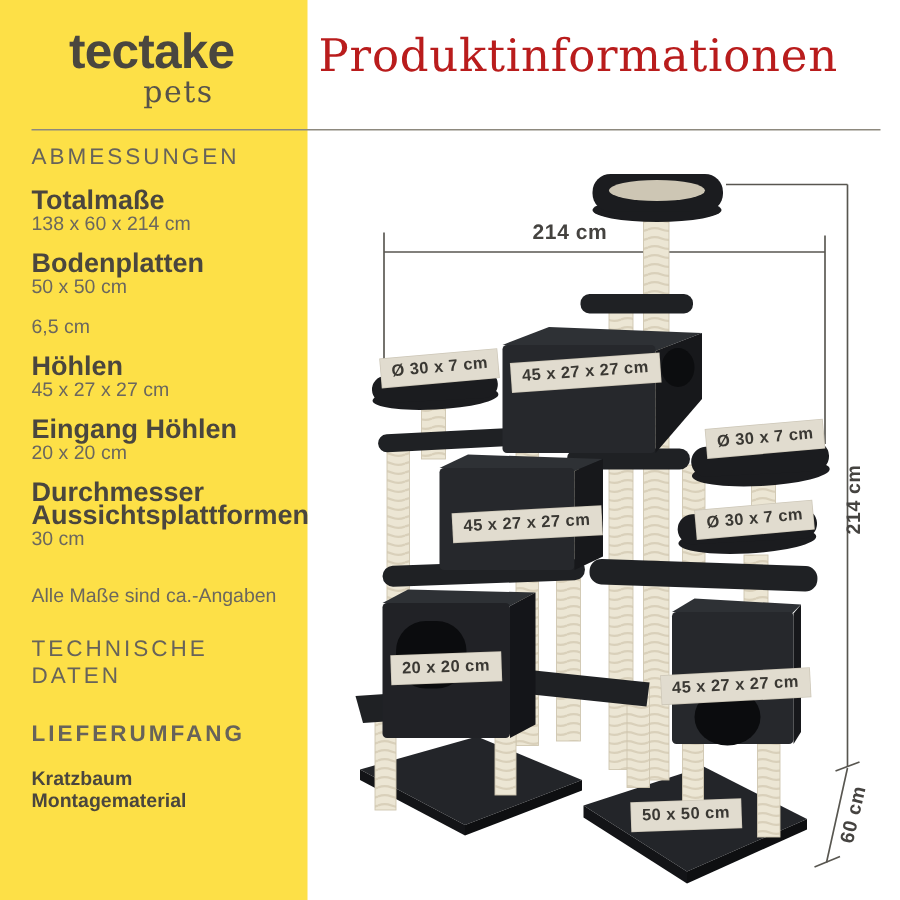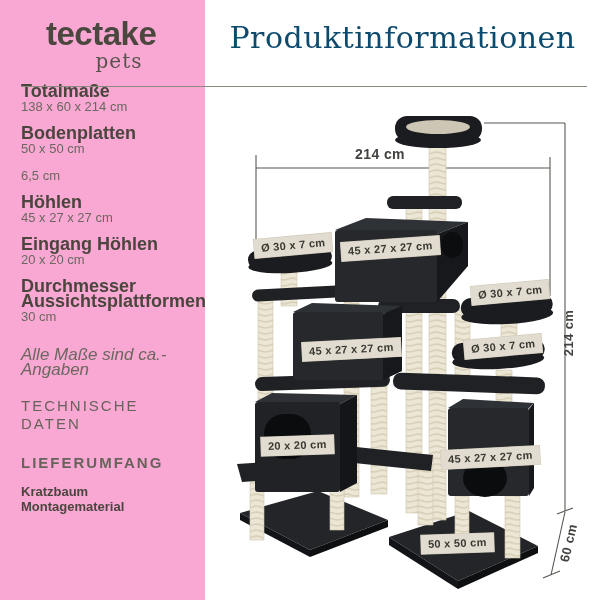--- a/index.html
+++ b/index.html
@@ -3,44 +3,44 @@
 <meta charset="utf-8">
 <style>
   html,body{margin:0;padding:0;}
   body{
     position:relative;width:600px;height:600px;overflow:hidden;
     background:#ffffff;font-family:"Liberation Sans",sans-serif;
   }
   
   .sidebar{
     position:absolute;left:0;top:0;width:205px;height:600px;
-    background:#f9a8d4;box-sizing:border-box;padding:0 18px 0 21px;
+    background:#fde047;box-sizing:border-box;padding:0 18px 0 21px;
   }
   .logo{width:146px;margin:16px 0 0 25px;}
   .logo-brand{font-size:33px;font-weight:800;color:#4a473f;letter-spacing:-.5px;line-height:36px;}
   .logo-sub{display:block;text-align:center;font-family:"DejaVu Serif",serif;font-size:20px;color:#57534b;line-height:22px;margin-top:-2px;letter-spacing:1px;}
   .rule{position:absolute;left:21px;top:86px;width:566px;height:1px;background:#8d897e;}
   .sec-heading{font-size:15px;font-weight:400;color:#67635a;letter-spacing:2px;line-height:18px;margin:0;}
   .sec-abmessungen{margin-top:24px;}
   .spec{margin-top:12px;}
   .spec-label{font-size:18px;font-weight:700;color:#4a463e;line-height:15px;}
   .spec-value{font-size:13px;color:#6b675e;line-height:15px;}
-  .note{font-size:17px;color:#6b675e;margin-top:23px;line-height:15px;font-style:italic;}
+  .note{font-size:13px;color:#6b675e;margin-top:23px;line-height:15px;}
   .sec-technische{margin-top:20px;}
   .tech-block{margin-top:13px;}
   .tech-line{font-size:13px;color:#6b675e;line-height:14.5px;}
   .tech-line b{color:#4a463e;}
   .sec-lieferumfang{margin-top:21px;font-weight:bold;}
   .delivery{margin-top:13px;}
   .delivery-item{font-size:13px;font-weight:700;color:#4a463e;line-height:14.5px;}
   
   .page-title{
-    position:absolute;left:205px;top:20px;width:395px;margin:0;
+    position:absolute;left:188px;top:20px;width:395px;margin:0;
     text-align:center;font-family:"DejaVu Serif",serif;font-weight:400;
-    font-size:30px;color:#0c4a6e;letter-spacing:.5px;
+    font-size:30px;color:#b91c1c;letter-spacing:.5px;
   }
   
   .figure-svg{position:absolute;left:205px;top:90px;}
   .dim-label{
     position:absolute;background:#e1dccf;color:#3a3833;
     font:700 11px/1 "Liberation Sans",sans-serif;
     padding:4px 7px;letter-spacing:.3px;white-space:nowrap;
     box-shadow:0 0 0 .5px #cdc7b8;
   }
   .rot-m5{transform:rotate(-5deg);}
@@ -57,20 +57,21 @@
 </style>
 </head>
 <body>
 
 <aside class="sidebar">
   <div class="logo">
     <div class="logo-brand">tectake</div>
     <span class="logo-sub">pets</span>
   </div>
 
+  <h2 class="sec-heading sec-abmessungen">ABMESSUNGEN</h2>
 
   <div class="spec">
     <div class="spec-label">Totalmaße</div>
     <div class="spec-value">138 x 60 x 214 cm</div>
   </div>
   <div class="spec">
     <div class="spec-label">Bodenplatten</div>
     <div class="spec-value">50 x 50 cm</div>
   </div>
   <div class="spec">

